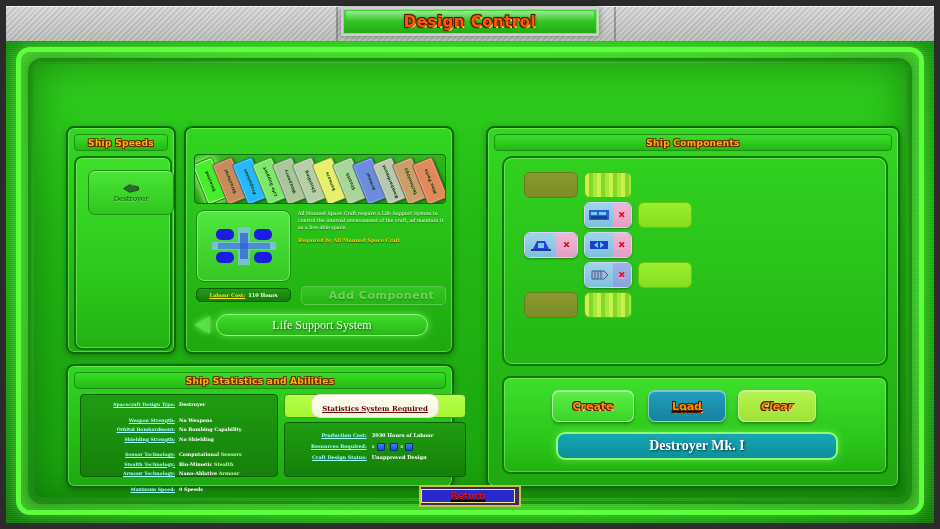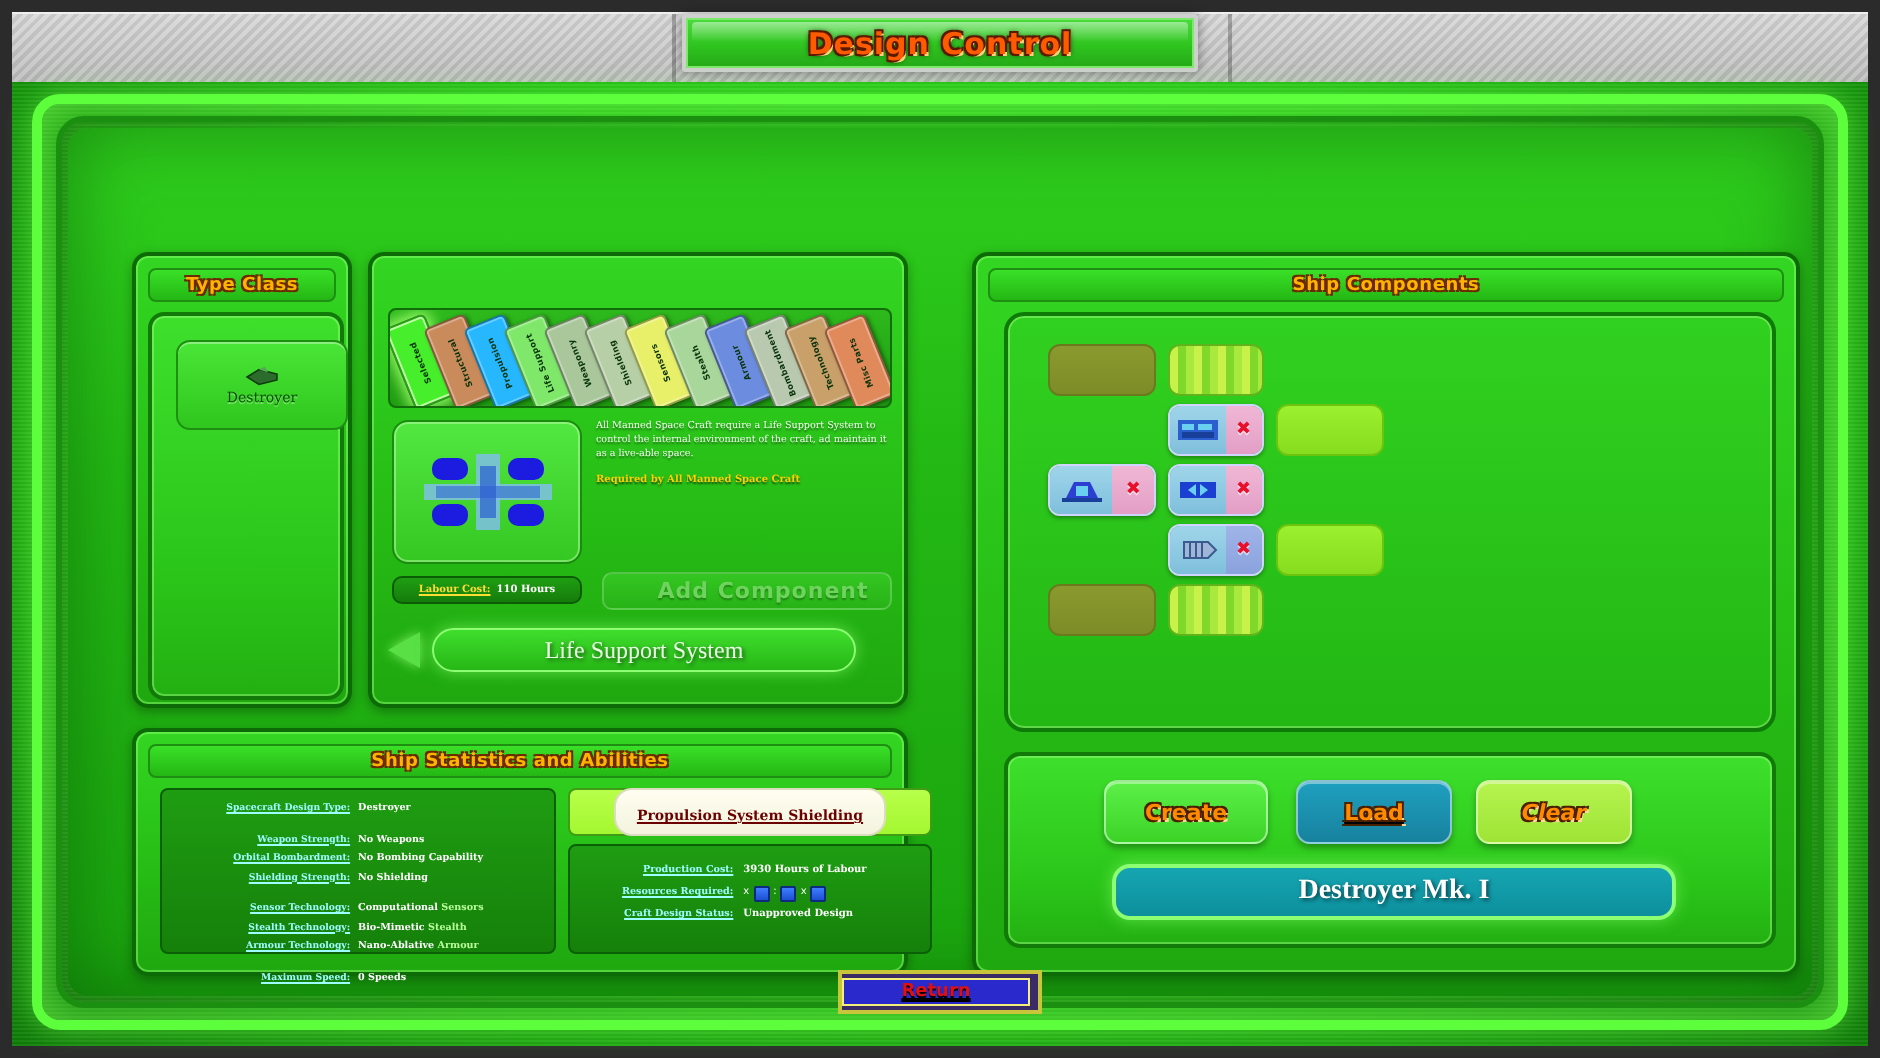--- a/index.html
+++ b/index.html
@@ -228,21 +228,21 @@
   </div>
 
   <div class="body-green">
     <div class="noise"></div>
     <div class="glow-ring ring1"></div>
     <div class="glow-ring ring2"></div>
     <div class="inner-field">
 
       <div class="panel" style="left:32px;top:62px;width:110px;height:228px;">
         <div class="panel-head">
-          <span>Type Class</span>
+          <span>Ship Speeds</span>
         </div>
         <div class="inner-box" style="left:6px;top:28px;width:98px;height:194px;">
           <div class="shipclass-item">
             <svg class="ship-glyph" viewBox="0 0 24 14">
               <path d="M2 7 L10 2 L22 5 L22 9 L10 12 Z" fill="#2b6b2b" stroke="#0d3a0d" stroke-width="1"></path>
               <path d="M10 2 L14 0 L16 4 Z" fill="#56a856"></path>
             </svg>
             <div class="lbl">Destroyer</div>
           </div>
         </div>
@@ -360,21 +360,21 @@
           </div>
           <div class="sgap"></div>
           <div class="srow">
             <span class="k">Maximum Speed:</span>
             <span class="v">0 Speeds</span>
           </div>
         </div>
 
         <div class="stats-right-top">
           <div class="pill">
-            <span>Propulsion System Shielding</span>
+            <span>Statistics System Required</span>
           </div>
         </div>
 
         <div class="stats-right-bot">
           <div class="rrow">
             <span class="k">Production Cost:</span>
             <span class="v">3930 Hours of Labour</span>
           </div>
           <div class="rrow">
             <span class="k">Resources Required:</span>

